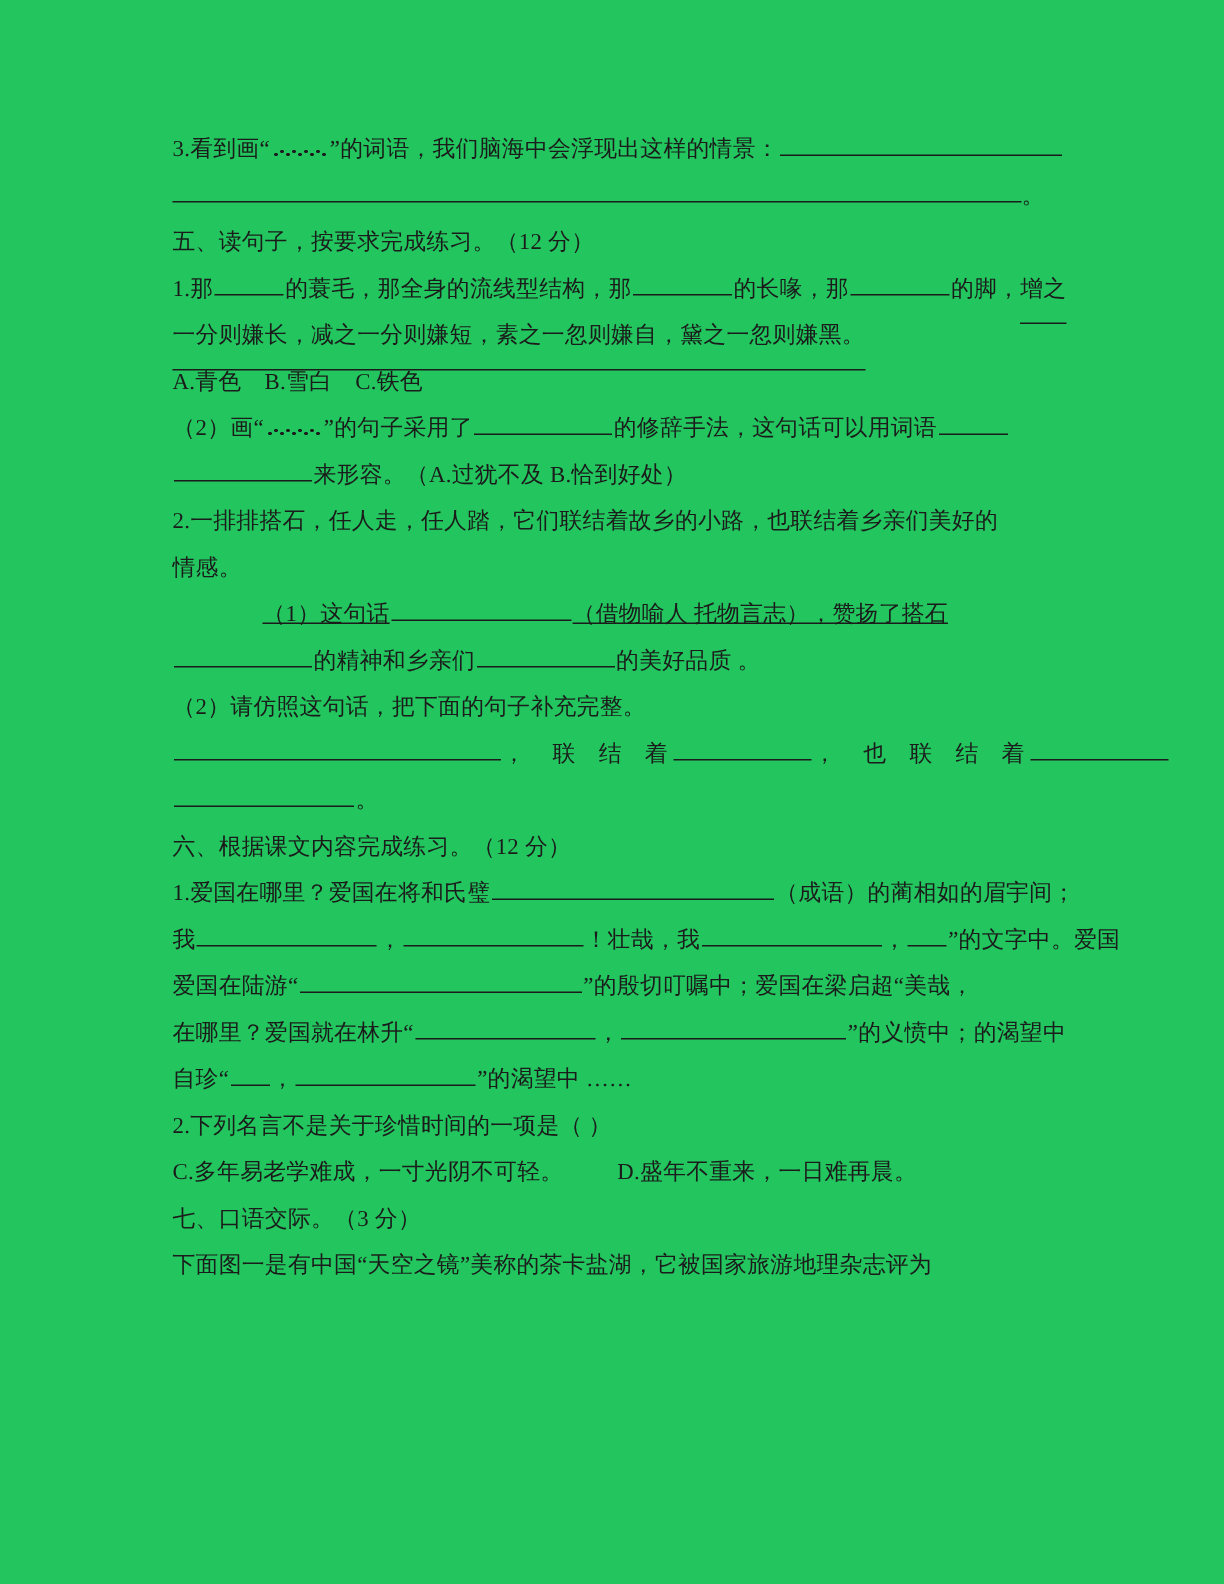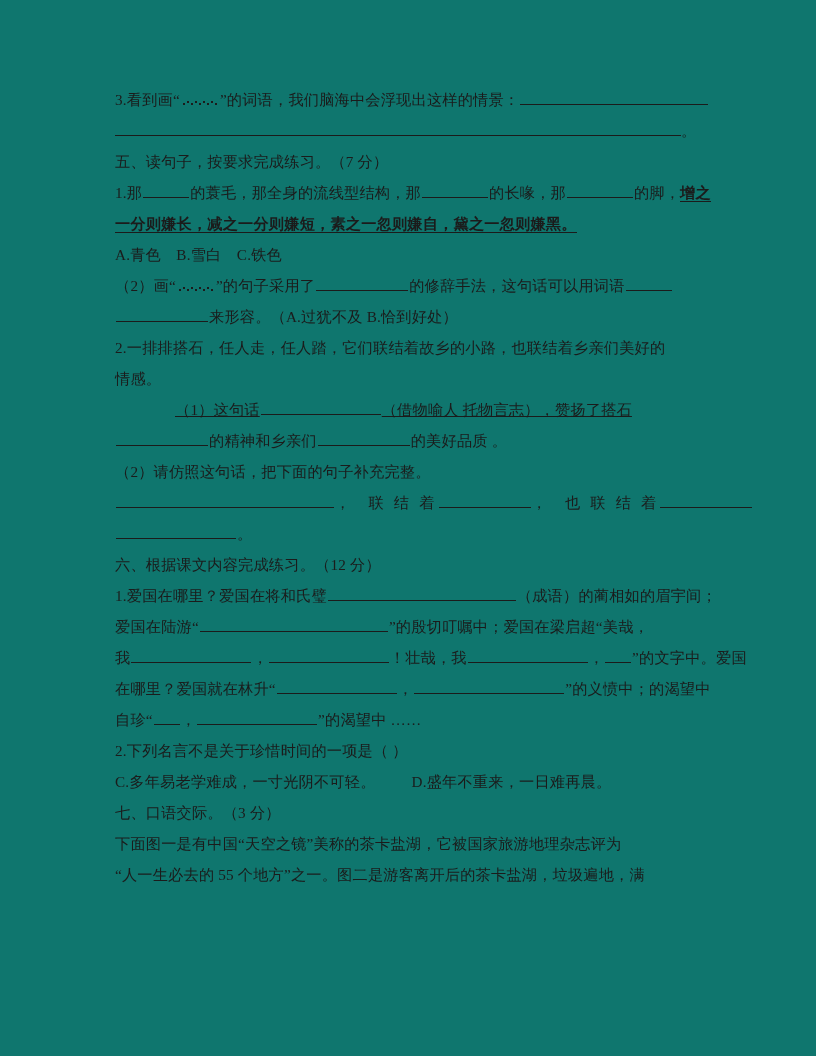--- a/index.html
+++ b/index.html
@@ -14,21 +14,21 @@
     color: #1b1b1b;
     position: relative;
     overflow: hidden;
   }
   .page {
     position: absolute;
     left: 0;
     top: 0;
     width: 816px;
     height: 1056px;
-    background: #0f766e;
+    background: #22c55e;
   }
   .content {
     position: absolute;
     left: 115px;
     top: 84px;
     width: 586px;
   }
   .line {
     font-size: 15.2px;
     line-height: 31px;
@@ -50,22 +50,21 @@
   .b-md  { width: 66px; }
   .b-lg  { width: 92px; }
   .b-xl  { width: 120px; }
   .b-xxl { width: 150px; }
   .b-huge{ width: 188px; }
   .b-wide{ width: 218px; }
 
   
   .uline {
     border-bottom: 1px solid #1b1b1b;
-    padding-bottom: 0;
-    font-weight: bold;
+    padding-bottom: 14px;
   }
   .rule-tail {
     display: inline-block;
     border-bottom: 1px solid #1b1b1b;
     height: 1.05em;
     width: 566px;
     vertical-align: baseline;
   }
 
   
@@ -85,40 +84,40 @@
     height: 4px;
     background-image:
       radial-gradient(circle at 2px 3px, #1b1b1b 1.1px, transparent 1.3px),
       radial-gradient(circle at 6px 1px, #1b1b1b 1.1px, transparent 1.3px);
     background-size: 8px 4px;
     background-repeat: repeat-x;
   }
   .indent-2 { padding-left: 60px; text-decoration: underline; }
 
   
-  .tracked { letter-spacing: 3.2px; }
+  .tracked { letter-spacing: 3.2px; font-family: Liberation Mono, monospace; }
 
   .gapA { display:inline-block; width: 18px; }
   .gapB { display:inline-block; width: 36px; }
   .gapD { display:inline-block; width: 100px; }
 </style>
 </head>
 <body>
 
 <div class="page">
   <div class="content">
 
     <div class="line">
       <span>3.看到画“</span><span class="wavy"></span><span>”的词语，我们脑海中会浮现出这样的情景：</span><span class="blank b-huge"></span>
     </div>
     <div class="line">
       <span class="rule-tail"></span><span>。</span>
     </div>
 
-    <div class="line">五、读句子，按要求完成练习。（7 分）</div>
+    <div class="line">五、读句子，按要求完成练习。（12 分）</div>
 
     <div class="line">
       <span>1.那</span><span class="blank b-sm"></span><span>的蓑毛，那全身的流线型结构，那</span><span class="blank b-md"></span><span>的长喙，那</span><span class="blank b-md"></span><span>的脚，</span><span class="uline">增之</span>
     </div>
     <div class="line">
       <span class="uline">一分则嫌长，减之一分则嫌短，素之一忽则嫌自，黛之一忽则嫌黑。</span>
     </div>
 
     <div class="line">A.青色　B.雪白　C.铁色</div>
 
@@ -147,35 +146,34 @@
     <div class="line">
       <span class="blank b-xl"></span><span>。</span>
     </div>
 
     <div class="line">六、根据课文内容完成练习。（12 分）</div>
 
     <div class="line">
       <span>1.爱国在哪里？爱国在将和氏璧</span><span class="blank b-huge"></span><span>（成语）的蔺相如的眉宇间；</span>
     </div>
     <div class="line">
-      <span>爱国在陆游“</span><span class="blank b-huge"></span><span>”的殷切叮嘱中；爱国在梁启超“美哉，</span>
+      <span>我</span><span class="blank b-xl"></span><span>，</span><span class="blank b-xl"></span><span>！壮哉，我</span><span class="blank b-xl"></span><span>，</span><span class="blank b-xs"></span><span>”的文字中。爱国</span>
     </div>
     <div class="line">
-      <span>我</span><span class="blank b-xl"></span><span>，</span><span class="blank b-xl"></span><span>！壮哉，我</span><span class="blank b-xl"></span><span>，</span><span class="blank b-xs"></span><span>”的文字中。爱国</span>
+      <span>爱国在陆游“</span><span class="blank b-huge"></span><span>”的殷切叮嘱中；爱国在梁启超“美哉，</span>
     </div>
     <div class="line">
       <span>在哪里？爱国就在林升“</span><span class="blank b-xl"></span><span>，</span><span class="blank b-xxl"></span><span>”的义愤中；的渴望中</span>
     </div>
     <div class="line">
       <span>自珍“</span><span class="blank b-xs"></span><span>，</span><span class="blank b-xl"></span><span>”的渴望中 ……</span>
     </div>
 
     <div class="line">2.下列名言不是关于珍惜时间的一项是（   ）</div>
     <div class="line">
       <span>C.多年易老学难成，一寸光阴不可轻。</span><span class="gapB"></span><span>D.盛年不重来，一日难再晨。</span>
     </div>
 
     <div class="line">七、口语交际。（3 分）</div>
     <div class="line">下面图一是有中国“天空之镜”美称的茶卡盐湖，它被国家旅游地理杂志评为</div>
-    <div class="line">“人一生必去的 55 个地方”之一。图二是游客离开后的茶卡盐湖，垃圾遍地，满</div>
 
   </div>
 </div>
 
 </body></html>

